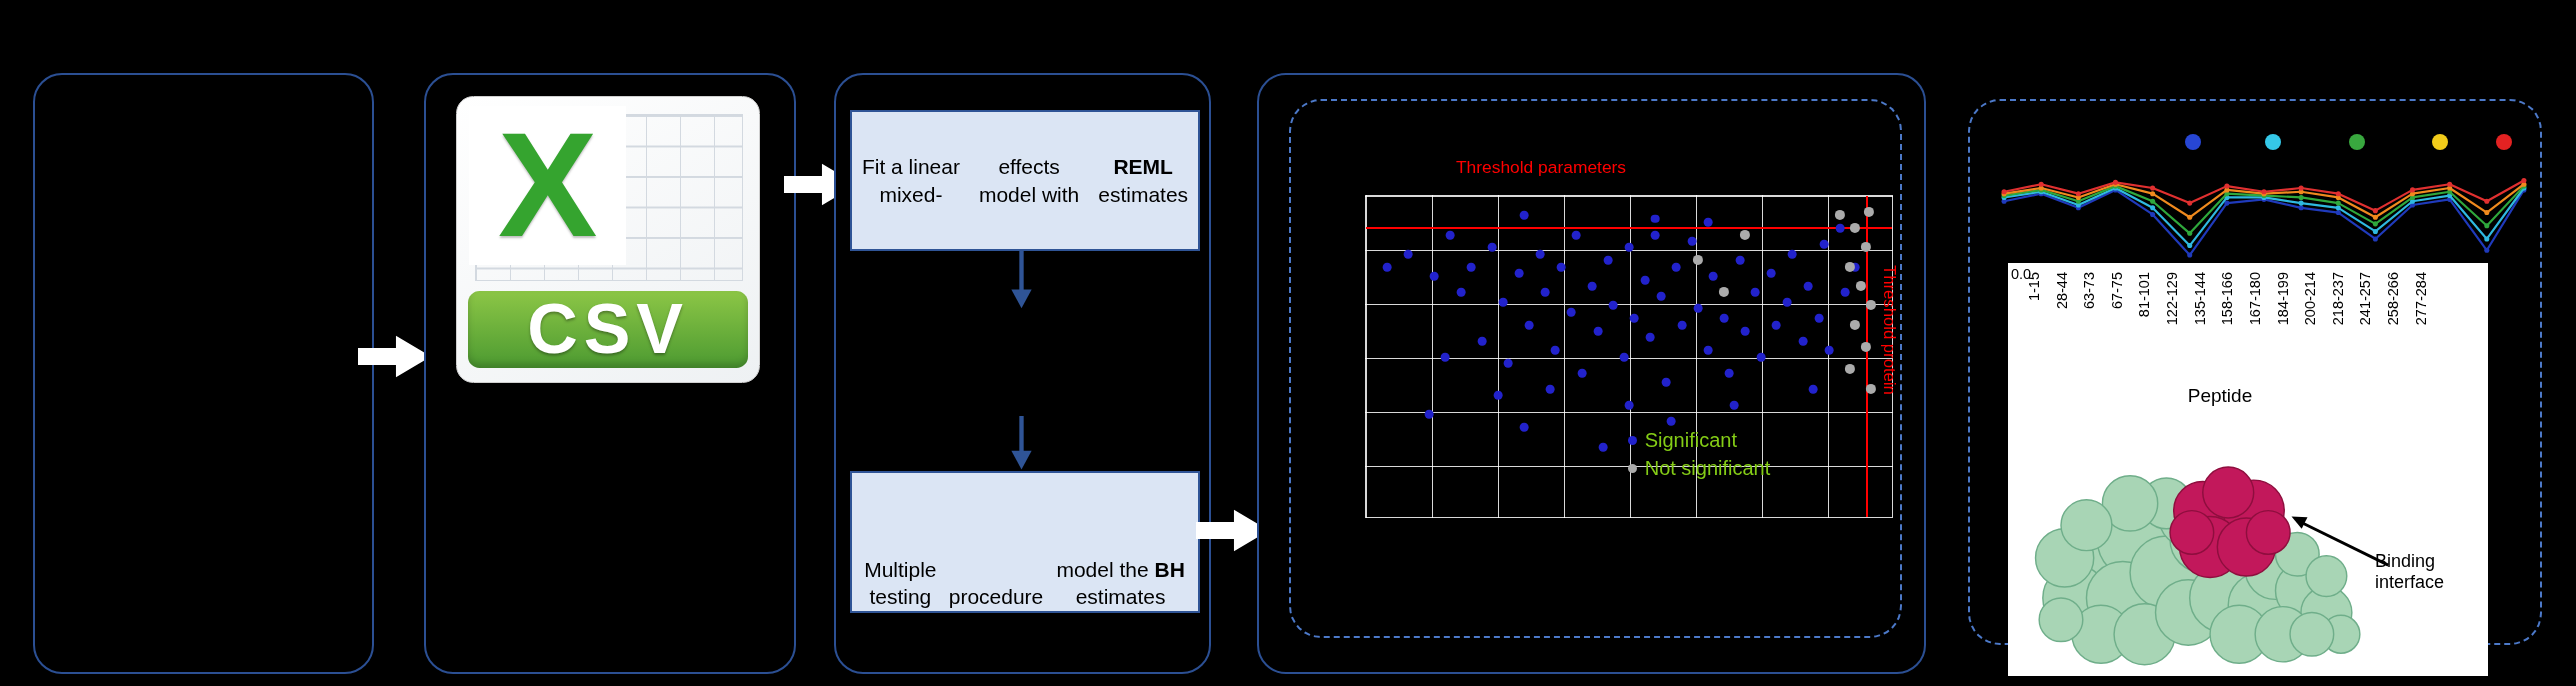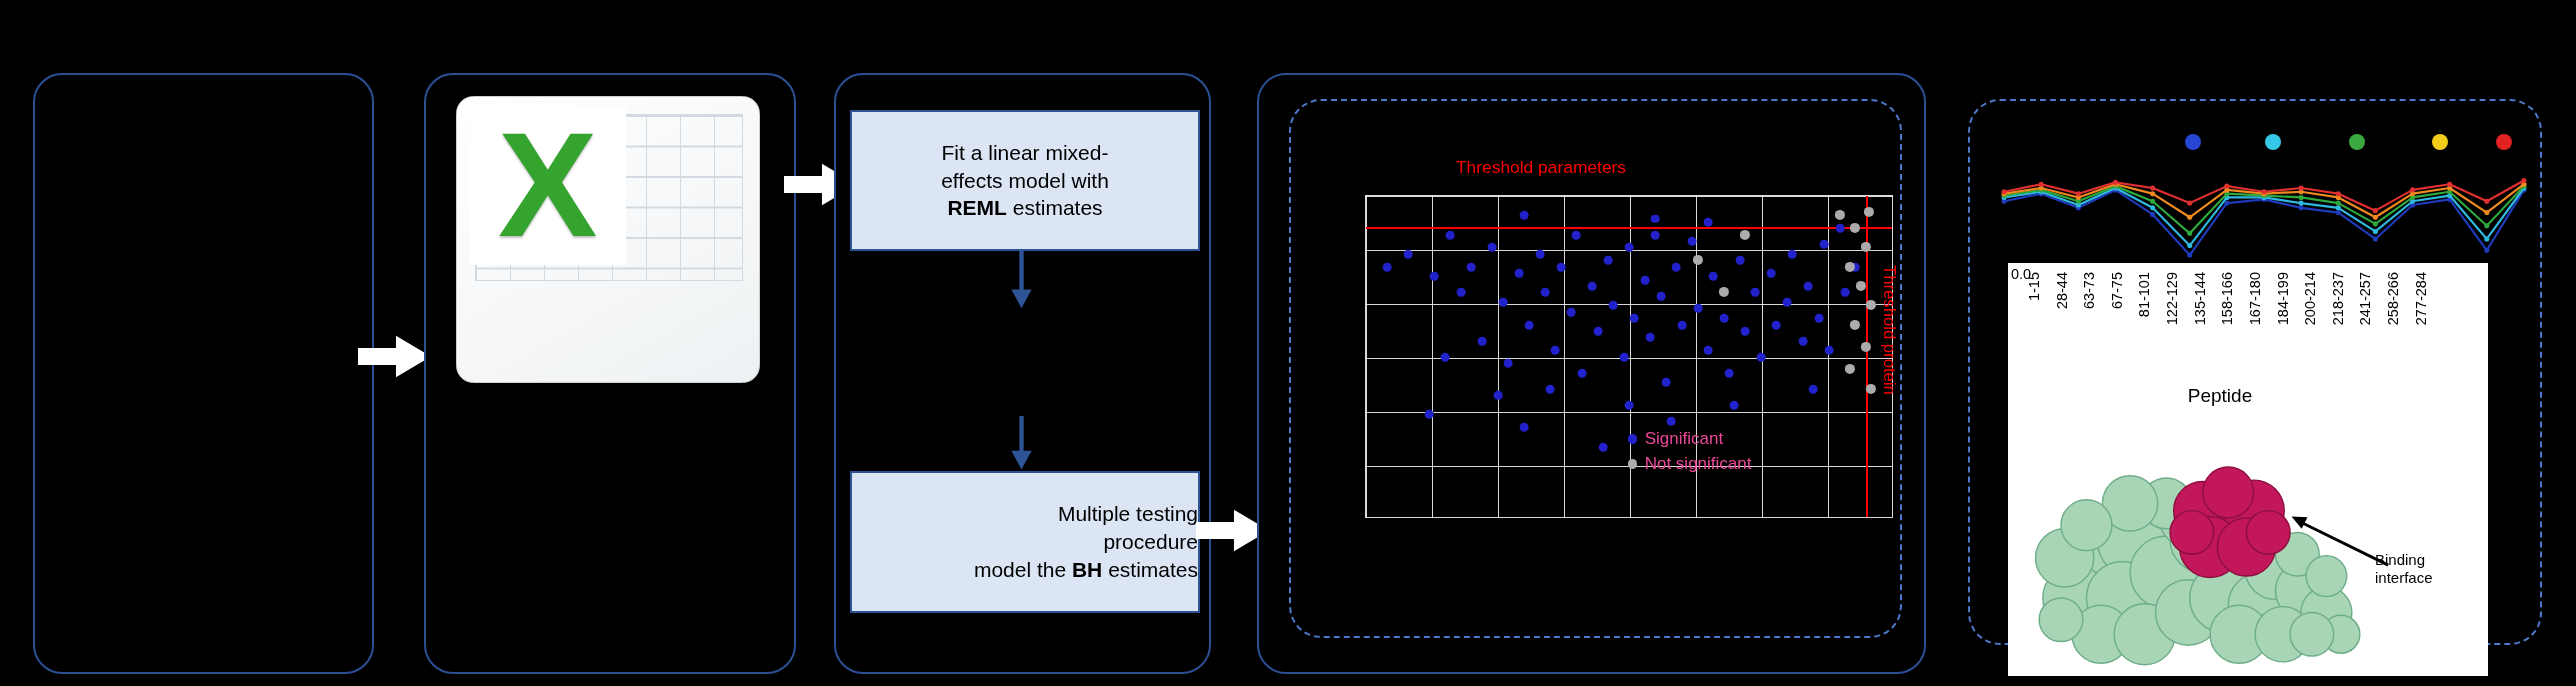--- a/index.html
+++ b/index.html
@@ -3,21 +3,21 @@
 <meta charset="utf-8">
 <style>
   html,body{margin:0;padding:0;background:#000;}
   #root{position:relative;width:2576px;height:687px;background:#000;overflow:hidden;
         font-family:"Liberation Sans",sans-serif;}
   .panel{position:absolute;border:2.9px solid #2b4f93;border-radius:29px;background:#000;}
   .dashed-panel{position:absolute;border:2.2px dashed #4c79c9;border-radius:32px;}
   .block-arrow{position:absolute;background:#fff;
                clip-path:polygon(0 32%,52% 32%,52% 6%,100% 50%,52% 94%,52% 68%,0 68%);}
   .flow-box{position:absolute;background:#dbe5f4;border:2.2px solid #2f5496;color:#000;
-            display:flex;flex-direction:column;justify-content:center;align-items:center;
+            display:flex;justify-content:center;align-items:center;
             text-align:center;font-size:21px;line-height:1.32;}
   .vert-arrow{position:absolute;}
   
   #csv-icon{position:absolute;left:456px;top:96px;width:302px;height:285px;
             background:linear-gradient(150deg,#ffffff,#eef1f3);border:1.5px solid #cfcfcf;
             border-radius:17.4px;box-shadow:2.9px 3.6px 7.3px rgba(0,0,0,.5);}
   #csv-grid{position:absolute;left:6%;top:6%;width:88%;height:58%;
             background-image:linear-gradient(to right,#d3d9e0 1.5px,transparent 1.5px),
                              linear-gradient(to bottom,#d3d9e0 1.5px,transparent 1.5px);
             background-size:34px 100%,100% 30.5px;border:1.5px solid #d3d9e0;}
@@ -37,53 +37,54 @@
             background-image:linear-gradient(to right,rgba(255,255,255,.85) 1.5px,transparent 1.5px),
                              linear-gradient(to bottom,rgba(255,255,255,.85) 1.5px,transparent 1.5px);
             background-size:66px 100%,100% 54px;}
   .dot{position:absolute;border-radius:50%;transform:translate(-50%,-50%);}
   #red-hline{position:absolute;left:0;width:100%;height:2.2px;background:#ff0000;}
   #red-vline{position:absolute;top:0;width:2.2px;height:100%;background:#ff0000;}
   #volcano-title{position:absolute;left:1381px;top:157px;width:320px;text-align:center;
                  color:#ff0000;font-size:17.4px;}
   #volcano-side-label{position:absolute;left:1899px;top:265px;color:#ff0000;font-size:16.7px;
                  white-space:nowrap;transform-origin:0 0;transform:rotate(90deg);}
-  #volcano-legend{position:absolute;left:1628px;top:429px;color:#ec4899;font-size:17px;}
+  #volcano-legend{position:absolute;left:1628px;top:429px;color:#84cc16;font-size:20px;}
   .vleg-row{display:flex;align-items:center;gap:7.3px;margin-bottom:5.1px;}
   .vleg-dot{display:inline-block;width:9.4px;height:9.4px;border-radius:50%;}
   
   #profile-legend{position:absolute;left:0;top:0;}
   .legend-dot{position:absolute;width:16px;height:16px;border-radius:50%;top:134px;}
   #profile-svg{position:absolute;left:2001px;top:161px;}
   #white-panel{position:absolute;left:2008px;top:263px;width:480px;height:413px;background:#fff;}
   #profile-ytick{position:absolute;left:2011px;top:266px;color:#000;font-size:14.5px;}
   #pep-labels{position:absolute;left:2026px;top:272px;width:436px;height:116px;}
   .pep-label{position:absolute;top:0;transform-origin:0 0;
              transform:rotate(-90deg) translateX(-100%);
              font-size:14.5px;color:#000;white-space:nowrap;}
   #peptide-xlabel{position:absolute;left:2111px;top:385px;width:218px;text-align:center;
              color:#000;font-size:19px;}
   #protein-svg{position:absolute;left:2021px;top:416px;}
-  #binding-label{position:absolute;left:2375px;top:551px;color:#000;font-size:15px;
+  #binding-label{position:absolute;left:2375px;top:551px;color:#000;font-size:18px;
              line-height:1.18;white-space:pre-line;}
 </style>
 </head>
 <body>
 
 <div id="root">
 
   <div class="panel" style="left:33px;top:73px;width:337px;height:597px;"></div>
 
   <div class="block-arrow" style="left:358px;top:333px;width:73px;height:47px;"></div>
 
   <div class="panel" style="left:424px;top:73px;width:368px;height:597px;"></div>
   <div id="csv-icon">
     <div id="csv-grid"></div>
     <div id="csv-x-back"></div>
     <div id="csv-x">X</div>
+    <div id="csv-banner">CSV</div>
   </div>
 
   <div class="block-arrow" style="left:784px;top:161px;width:73px;height:47px;"></div>
 
   <div class="panel" style="left:834px;top:73px;width:373px;height:597px;"></div>
   <div class="flow-box" style="left:850px;top:110px;width:346px;height:137px;">
       <div><span>Fit a linear mixed-</span></div>
       <div><span>effects model with</span></div>
       <div><span style="font-weight: 700;">REML</span><span> estimates</span></div>
     </div>

